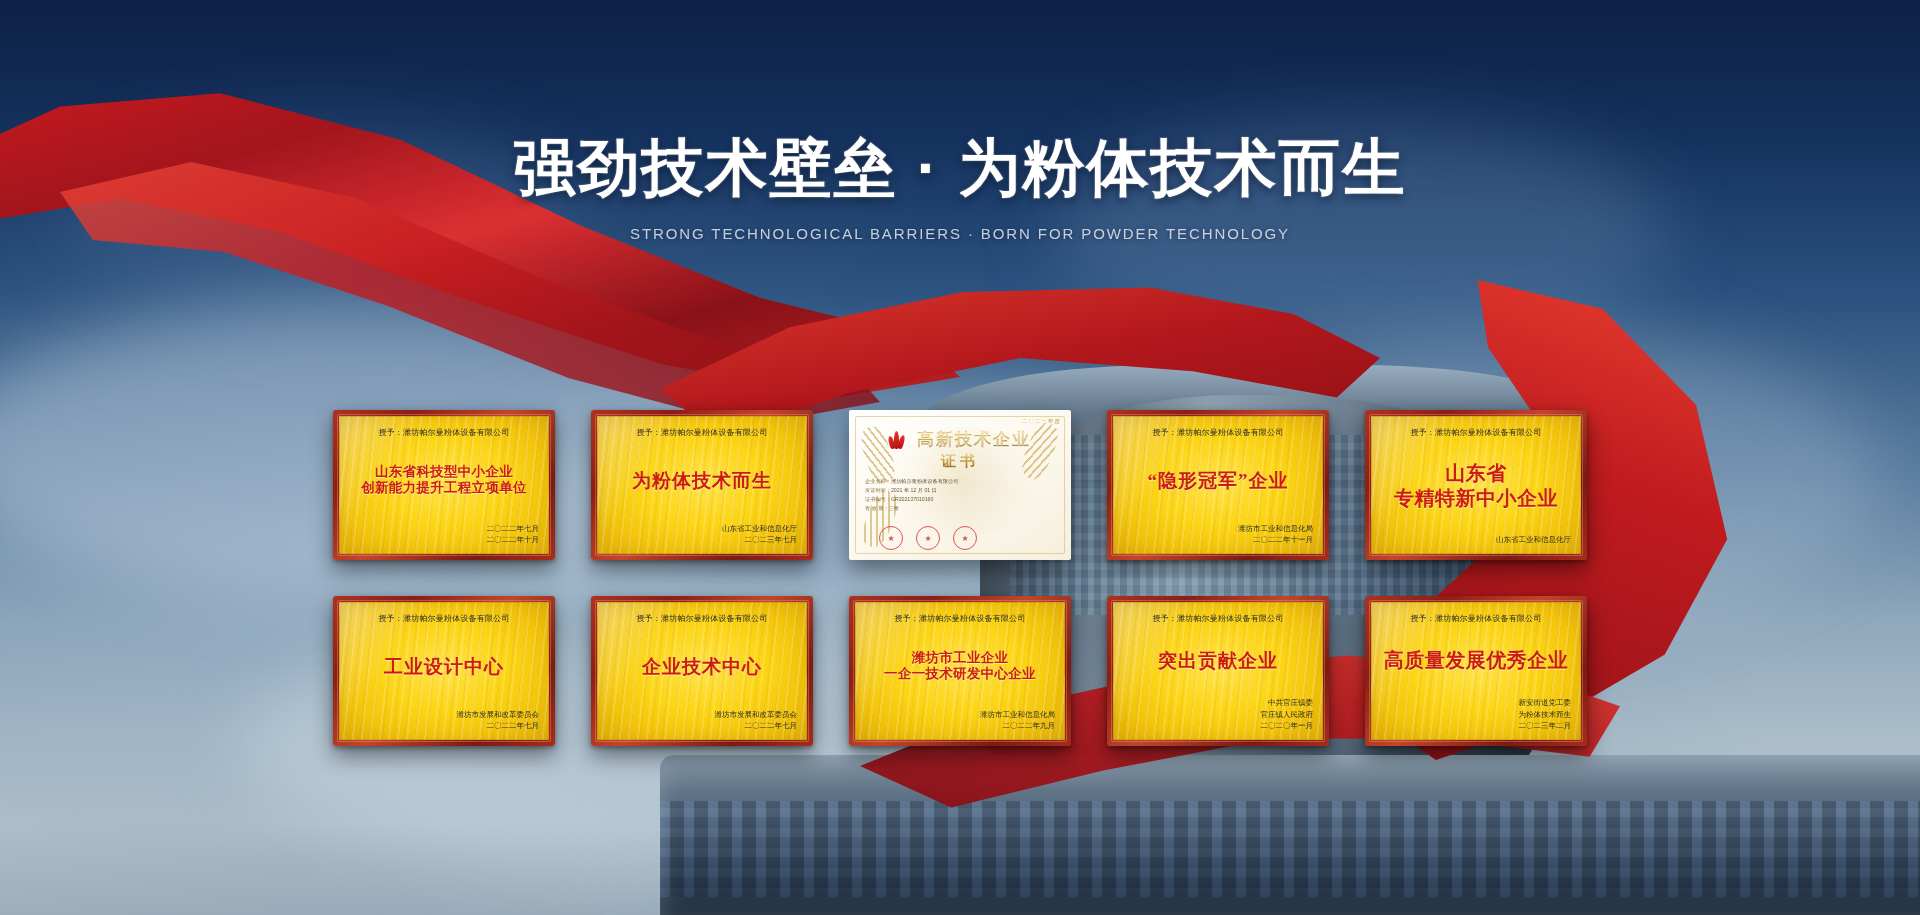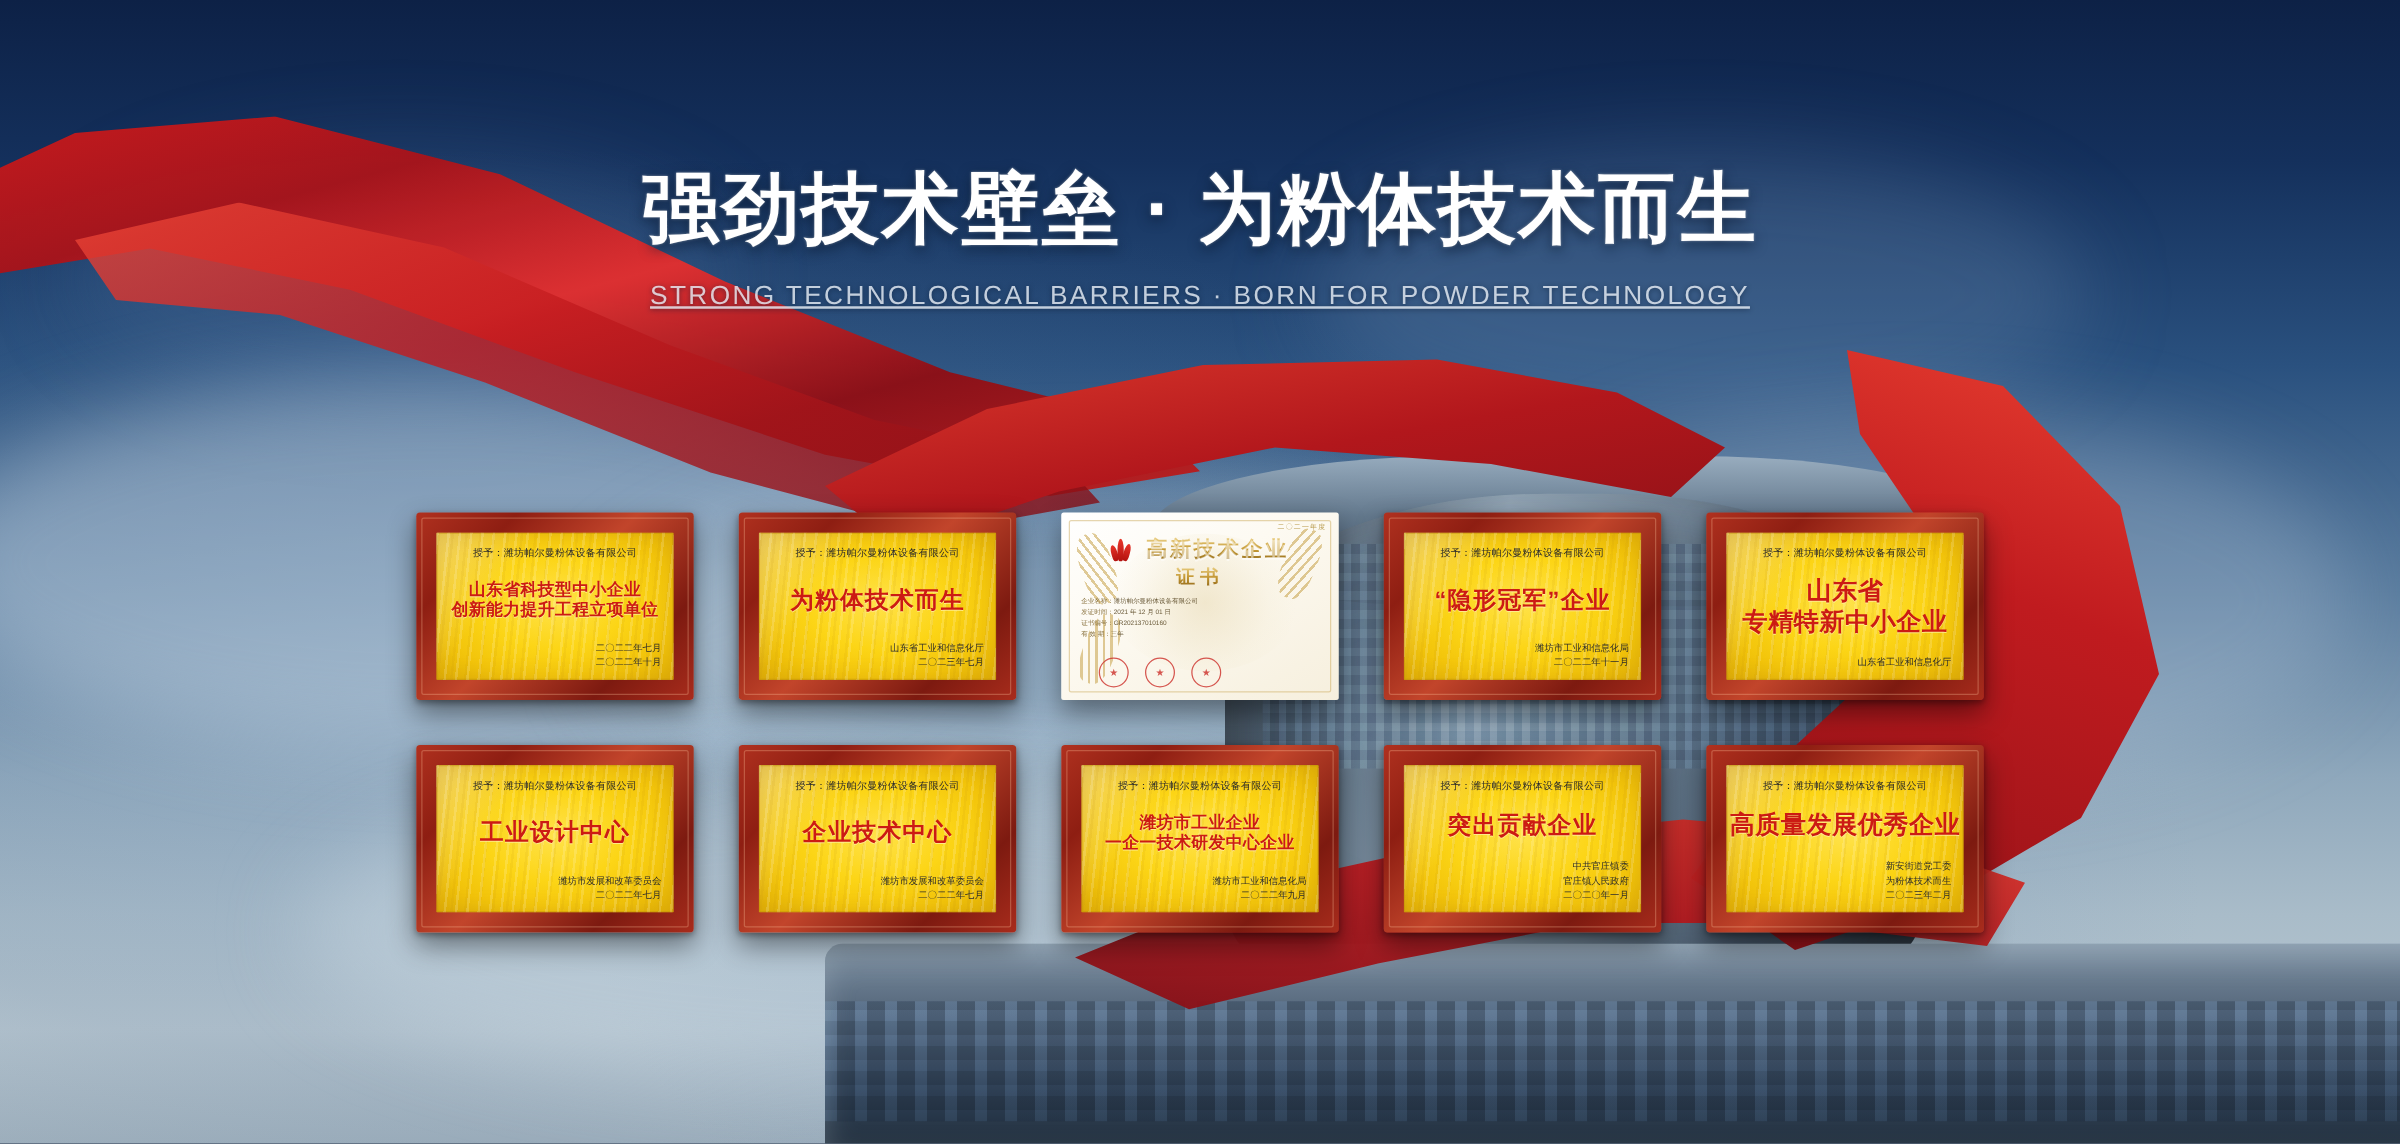--- a/index.html
+++ b/index.html
@@ -97,36 +97,35 @@
   }
 
   
   .title-block { position:absolute; left:0; right:0; top:132px; text-align:center; z-index:30; }
   .main-title {
     font-size:62px; font-weight:bold; color:#ffffff; letter-spacing:2px;
     text-shadow:0 3px 10px rgba(10,25,50,0.75), 0 0 2px rgba(255,255,255,0.6);
     line-height:1.15;
   }
   .sub-title {
-    margin-top:22px; font-size:21px; letter-spacing:1.9px;
+    margin-top:22px; font-size:15px; letter-spacing:1.9px;
     color:rgba(236,243,250,0.80); font-weight:300;
     text-shadow:0 1px 4px rgba(10,25,50,0.55);
-    text-decoration:underline;
   }
 
   
   .plaques { position:absolute; left:0; top:410px; width:1920px; z-index:40; }
   .prow { display:flex; justify-content:center; gap:36px; }
   .prow.row2 { margin-top:36px; }
 
   .plaque {
     width:222px; height:150px; position:relative;
     border-radius:3px;
     background:linear-gradient(135deg,#b0311f 0%,#8e1e12 22%,#c2452b 48%,#7d1a10 78%,#a82c1c 100%);
-    padding:16px;
+    padding:6px;
     box-shadow:0 10px 22px rgba(0,0,0,0.45), 0 2px 5px rgba(0,0,0,0.35);
   }
   .plaque::after{
     content:""; position:absolute; inset:4px; border:1px solid rgba(255,200,160,0.30);
     border-radius:2px; pointer-events:none;
   }
   .plaque-inner {
     width:100%; height:100%; border-radius:1px;
     background:
       linear-gradient(125deg, rgba(255,255,255,0.40) 0%, rgba(255,255,255,0.0) 30%),
@@ -143,21 +142,21 @@
       repeating-linear-gradient(-84deg, rgba(190,140,10,0.10) 0 2px, rgba(0,0,0,0) 2px 11px);
     pointer-events:none;
   }
   .p-grant { font-size:8px; color:#2a2a2a; letter-spacing:.2px; white-space:nowrap; position:relative; z-index:2; }
   .p-title {
     flex:1; display:flex; flex-direction:column; justify-content:center; align-items:center;
     position:relative; z-index:2;
   }
   .p-title span {
     display:block; color:#cc1b13; font-weight:bold;
-    font-family:Liberation Sans, sans-serif;
+    font-family:Liberation Serif, serif;
     text-shadow:0 1px 0 rgba(255,240,160,0.8);
     line-height:1.24; white-space:nowrap;
   }
   .t-big span  { font-size:19px; letter-spacing:1px; }
   .t-mid span  { font-size:20px; letter-spacing:.5px; }
   .t-small span{ font-size:13.5px; letter-spacing:.3px; }
   .p-foot { align-self:flex-end; text-align:right; position:relative; z-index:2; }
   .p-foot div { font-size:7.5px; color:#2b2b2b; line-height:1.55; white-space:nowrap; }
 
   

